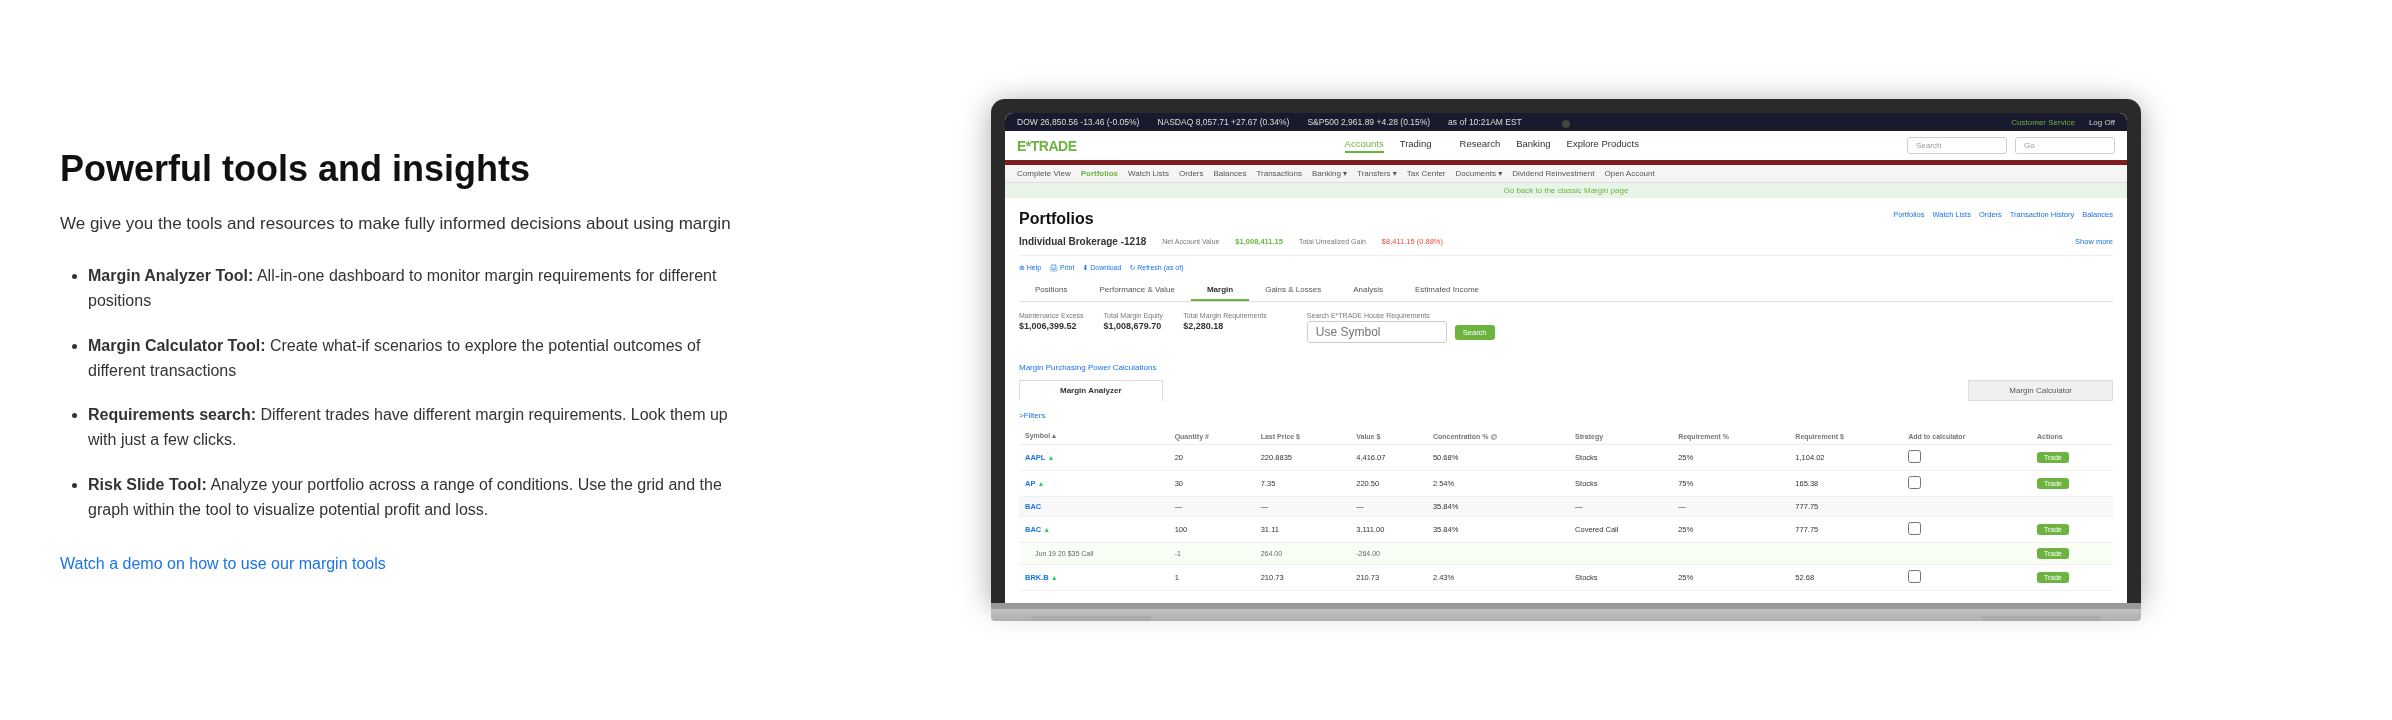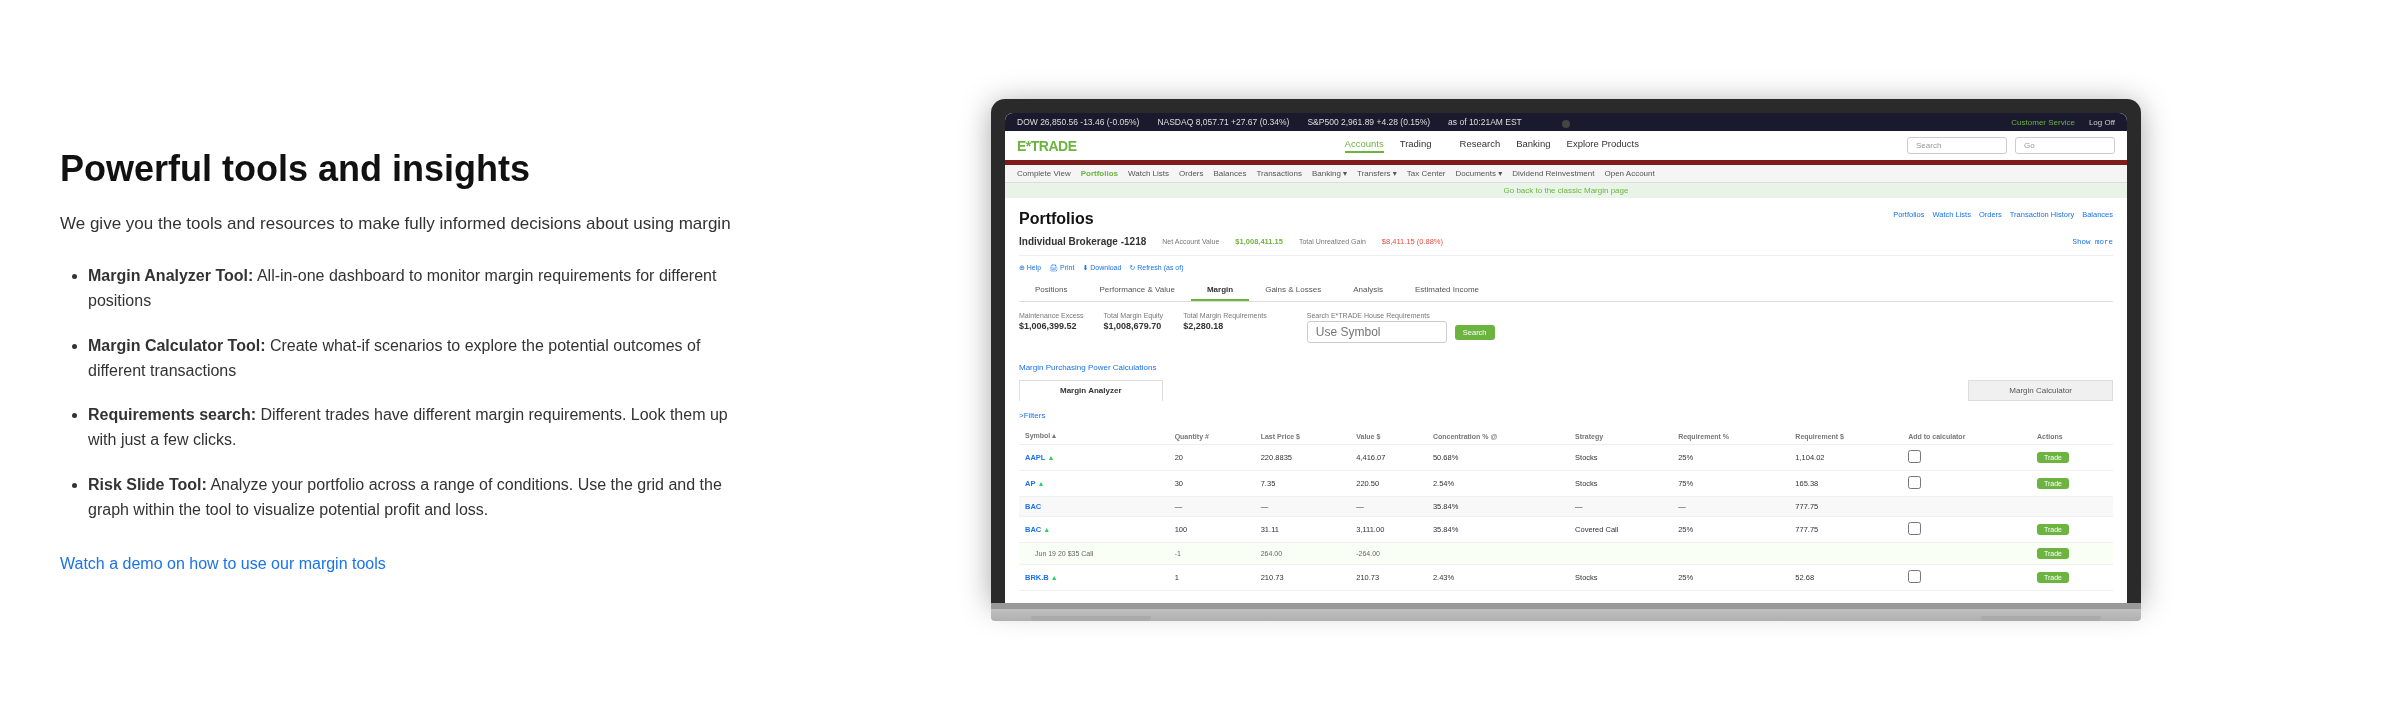--- a/index.html
+++ b/index.html
@@ -206,21 +206,21 @@
       gap: 16px;
       font-size: 7.5px;
       color: #333;
       margin-bottom: 8px;
       border-bottom: 1px solid #eee;
       padding-bottom: 8px;
     }
     .acct-name { font-weight: 600; font-size: 10px; text-align: right; }
     .acct-val { color: #111; font-weight: 600; }
     .acct-gain { color: #e74c3c; }
-    .show-more { color: #1a73e8; margin-left: auto; font-size: 7.5px; font-family: Liberation Mono, monospace; }
+    .show-more { color: #1a73e8; margin-left: auto; font-size: 7.5px; }
 
     .help-row {
       display: flex;
       gap: 8px;
       font-size: 7px;
       color: #1a73e8;
       margin-bottom: 8px;
     }
 
     .tabs-row {

